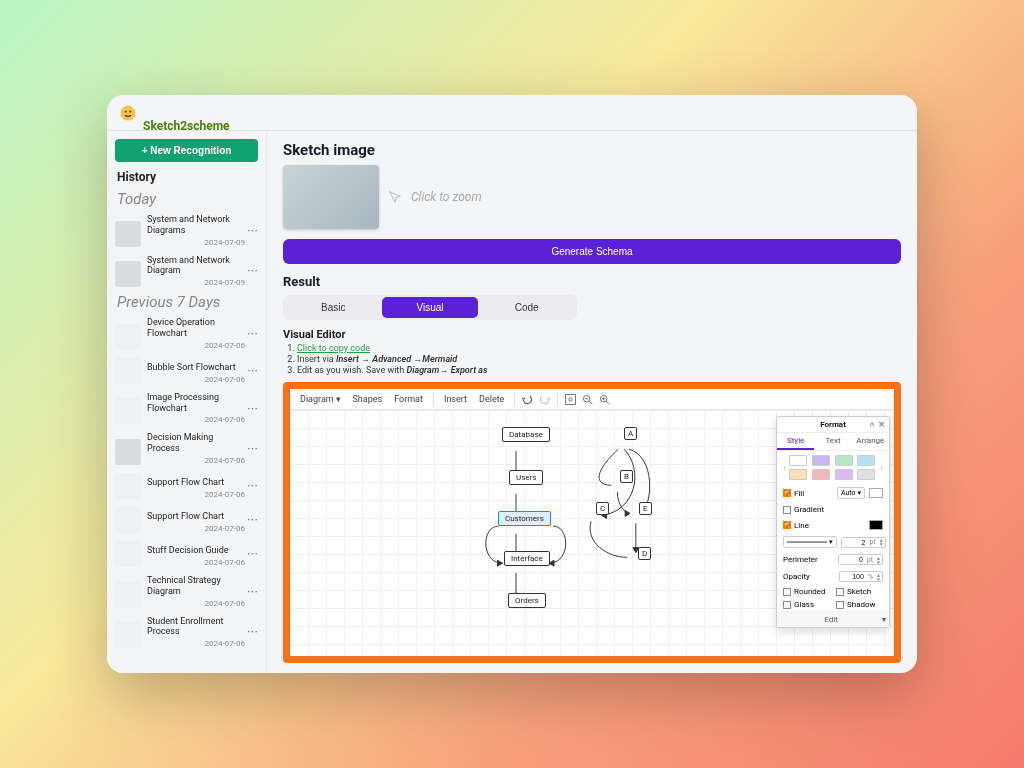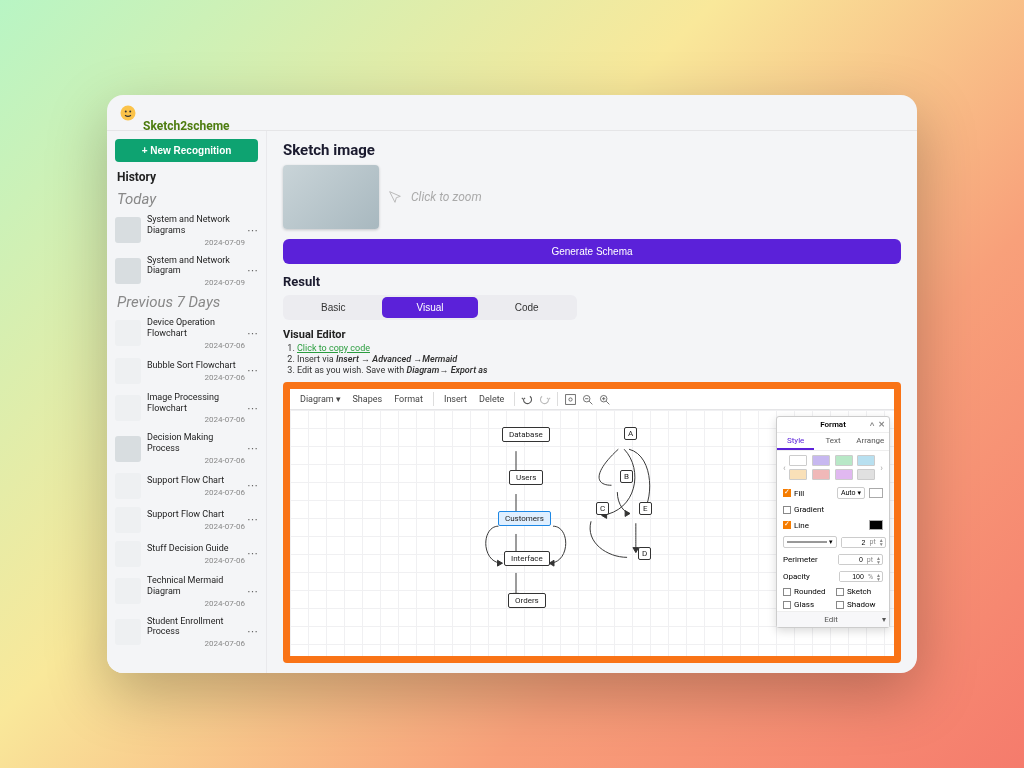--- a/index.html
+++ b/index.html
@@ -37,21 +37,21 @@
 }
 .new-btn {
   margin: 8px; padding: 6px 0;
   background: #0ea371; color: #fff;
   border: none; border-radius: 4px;
   font-size: 10px; font-weight: 600;
   cursor: pointer;
 }
 .sidebar h3 { font-size: 12px; font-weight: 700; padding: 0 10px 4px; color: #222; }
 .group-label { font-size: 15px; color: #888; font-style: italic; padding: 2px 10px; }
-.hitem { display: flex; align-items: center; padding: 4px 6px 4px 8px; position: relative; }
+.hitem { display: flex; align-items: flex-end; padding: 4px 6px 4px 8px; position: relative; }
 .thumb { width: 26px; height: 26px; background: #d8dde0; border-radius: 3px; margin-right: 6px; flex-shrink: 0; }
 .thumb.light { background: #eef0f2; }
 .hmeta { flex: 1; min-width: 0; }
 .htitle { font-size: 9px; color: #222; line-height: 1.2; overflow: hidden; white-space: nowrap; text-overflow: ellipsis; }
 .htitle.wrap { white-space: normal; }
 .hdate { font-size: 8px; color: #888; text-align: right; padding-top: 2px; }
 .hmenu { font-size: 11px; color: #666; padding: 0 2px; cursor: pointer; line-height: 1; align-self: center; }
 .main { flex: 1; padding: 10px 16px; overflow: hidden; display: flex; flex-direction: column; }
 .main h2 { font-size: 15px; font-weight: 700; color: #1a1a2e; margin-bottom: 6px; }
 .sketch-row { display: flex; align-items: center; gap: 8px; margin-bottom: 10px; }
@@ -222,21 +222,21 @@
           <div class="thumb light"></div>
           <div class="hmeta">
             <div class="htitle">Stuff Decision Guide</div>
             <div class="hdate">2024-07-06</div>
           </div>
           <div class="hmenu">⋯</div>
         </div>
       <div class="hitem">
           <div class="thumb light"></div>
           <div class="hmeta">
-            <div class="htitle wrap">Technical Mermaid Diagram</div>
+            <div class="htitle wrap">Technical Strategy Diagram</div>
             <div class="hdate">2024-07-06</div>
           </div>
           <div class="hmenu">⋯</div>
         </div>
       <div class="hitem">
           <div class="thumb light"></div>
           <div class="hmeta">
             <div class="htitle wrap">Student Enrollment Process</div>
             <div class="hdate">2024-07-06</div>
           </div>

